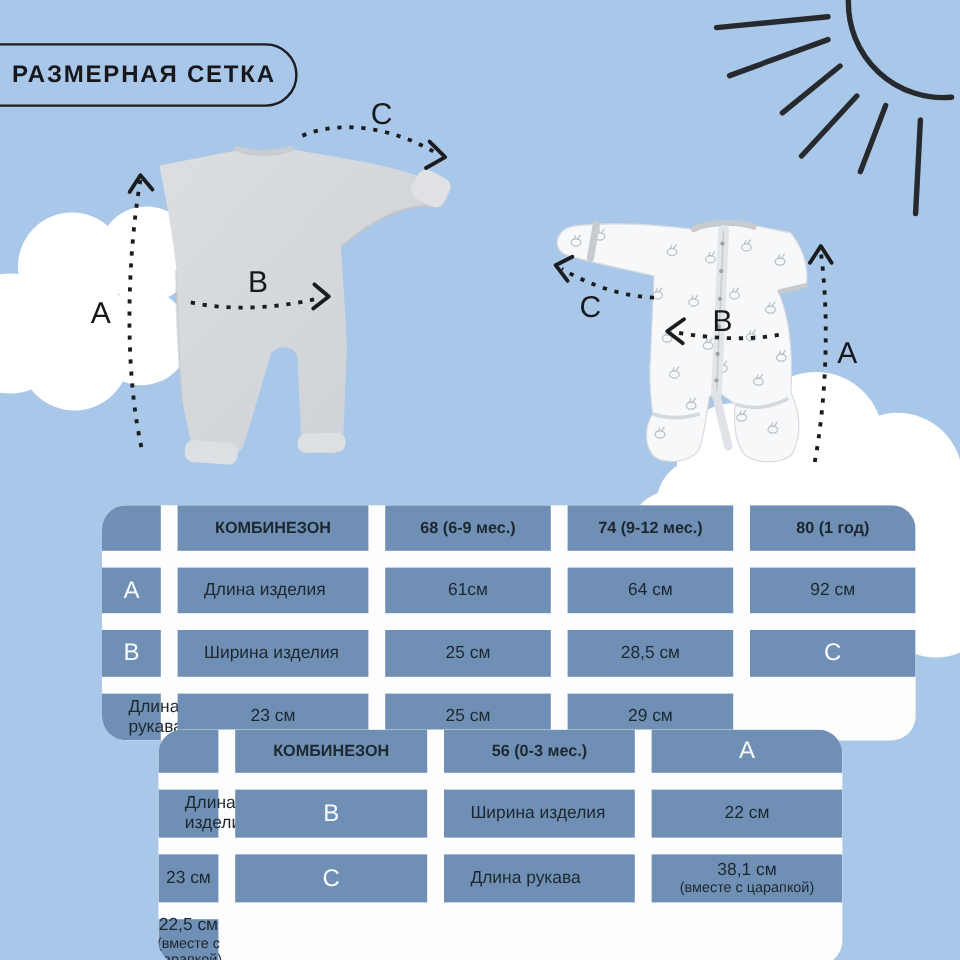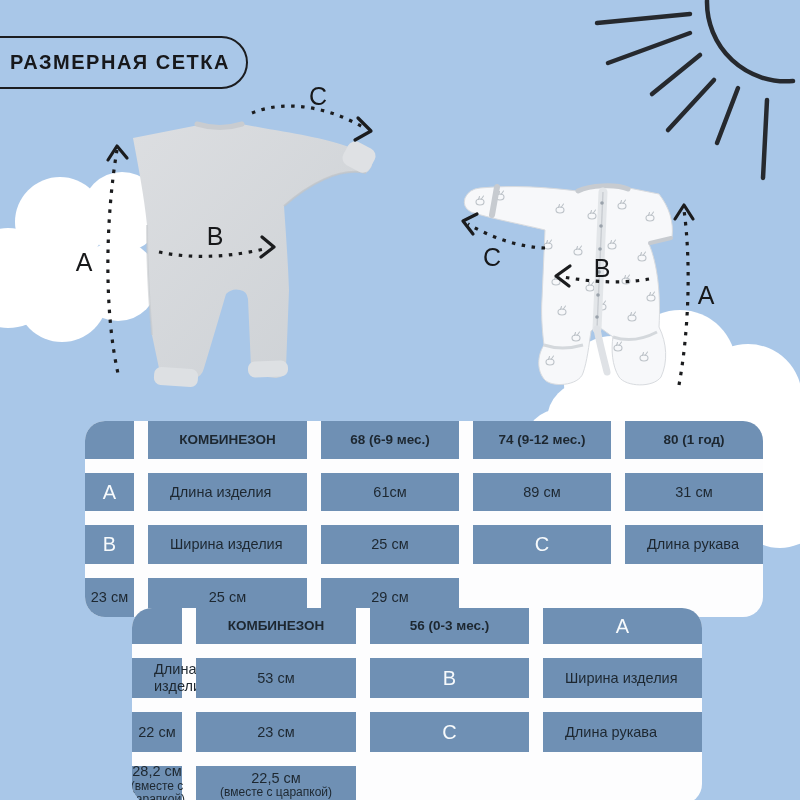--- a/index.html
+++ b/index.html
@@ -185,52 +185,52 @@
   <div class="sizetable t1">
     <div class="cell head"></div>
     <div class="cell head">КОМБИНЕЗОН</div>
     <div class="cell head">68 (6-9 мес.)</div>
     <div class="cell head">74 (9-12 мес.)</div>
     <div class="cell head">80 (1 год)</div>
 
     <div class="cell letter">A</div>
     <div class="cell name">Длина изделия</div>
     <div class="cell">61см</div>
-    <div class="cell">89 см</div>
-    <div class="cell">31 см</div>
+    <div class="cell">64 см</div>
+    <div class="cell">92 см</div>
 
     <div class="cell letter">B</div>
     <div class="cell name">Ширина изделия</div>
     <div class="cell">25 см</div>
+    <div class="cell">28,5 см</div>
 
     <div class="cell letter">C</div>
     <div class="cell name">Длина рукава</div>
     <div class="cell">23 см</div>
     <div class="cell">25 см</div>
     <div class="cell">29 см</div>
   </div>
 
   <div class="sizetable t2">
     <div class="cell head"></div>
     <div class="cell head">КОМБИНЕЗОН</div>
     <div class="cell head">56 (0-3 мес.)</div>
 
     <div class="cell letter">A</div>
     <div class="cell name">Длина изделия</div>
-    <div class="cell">53 см</div>
 
     <div class="cell letter">B</div>
     <div class="cell name">Ширина изделия</div>
     <div class="cell">22 см</div>
     <div class="cell">23 см</div>
 
     <div class="cell letter">C</div>
     <div class="cell name">Длина рукава</div>
     <div class="cell">
-      <span>28,2 см</span>
+      <span>38,1 см</span>
       <span class="note">(вместе с царапкой)</span>
     </div>
     <div class="cell">
       <span>22,5 см</span>
       <span class="note">(вместе с царапкой)</span>
     </div>
   </div>
 
 </div>
 

